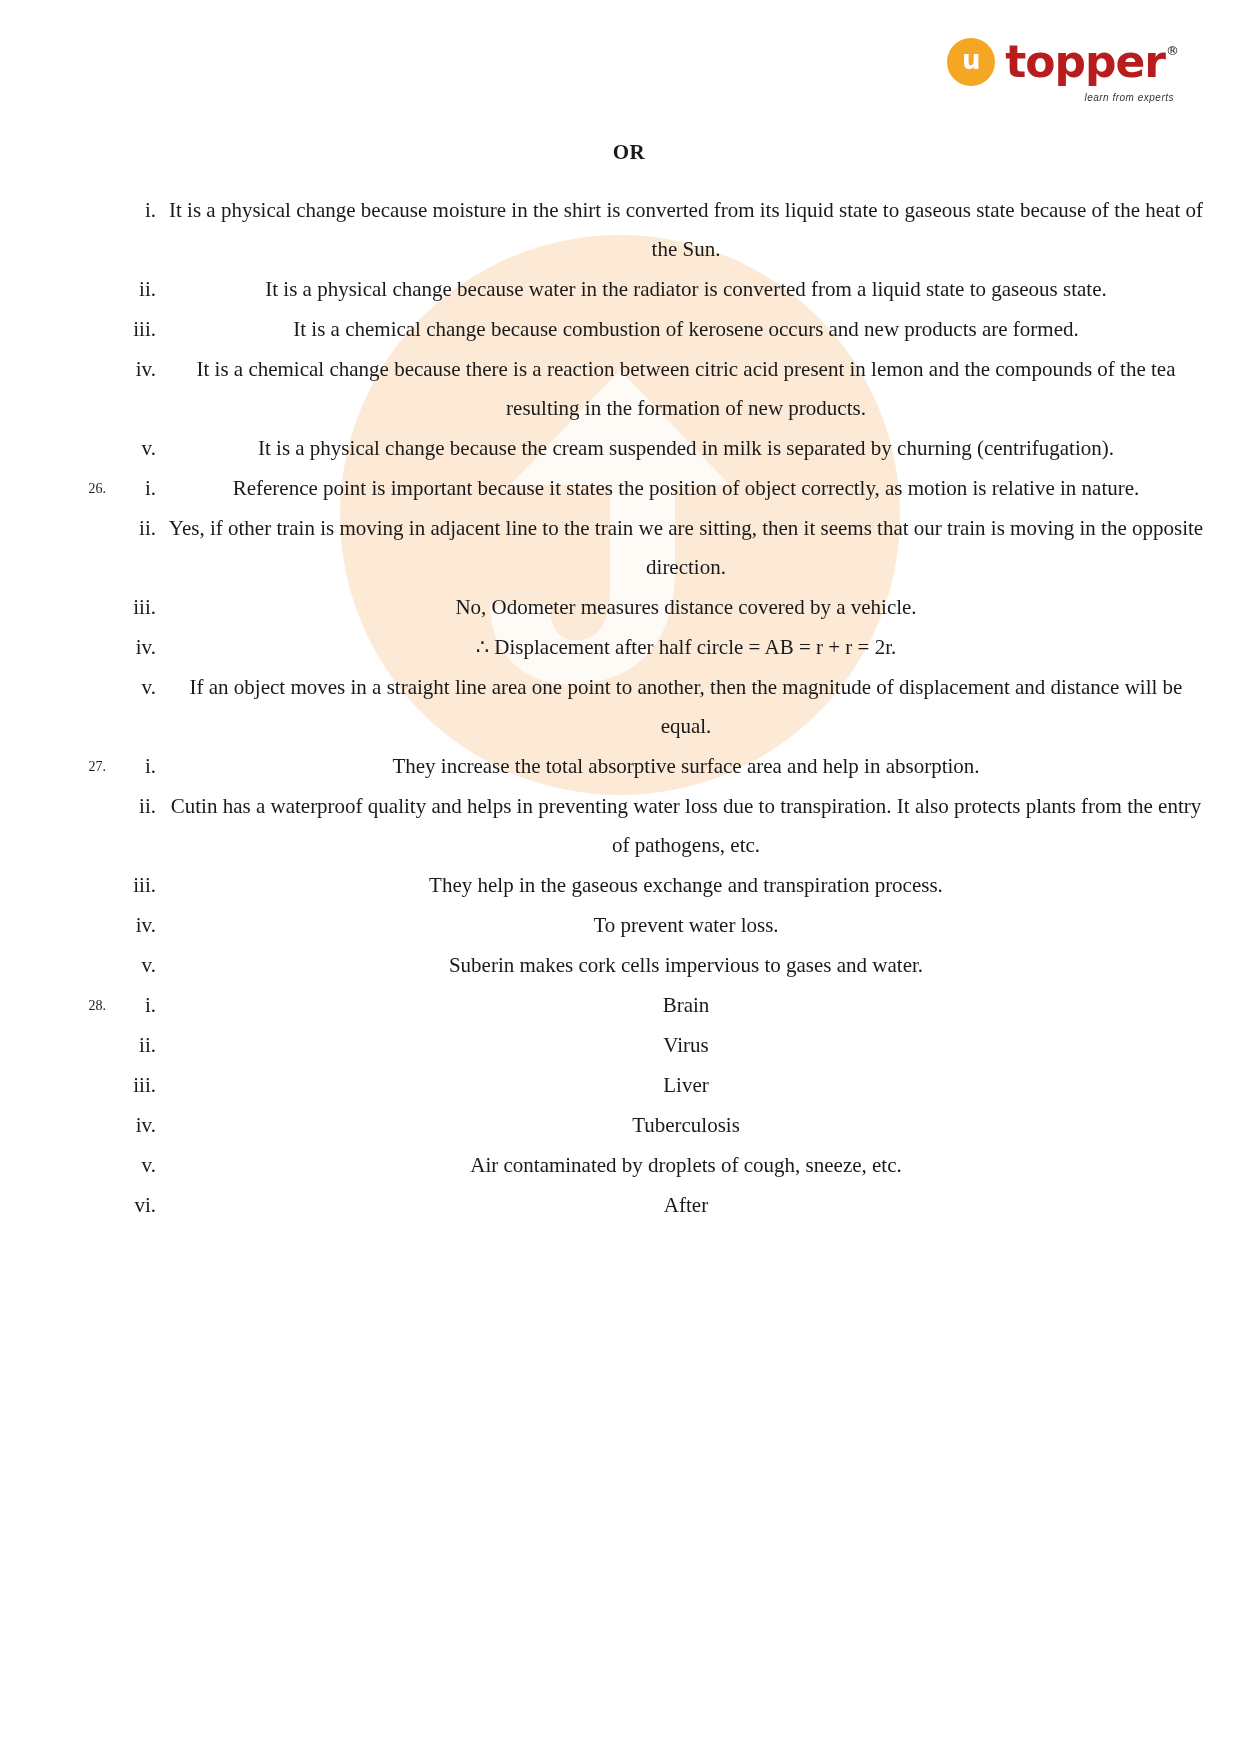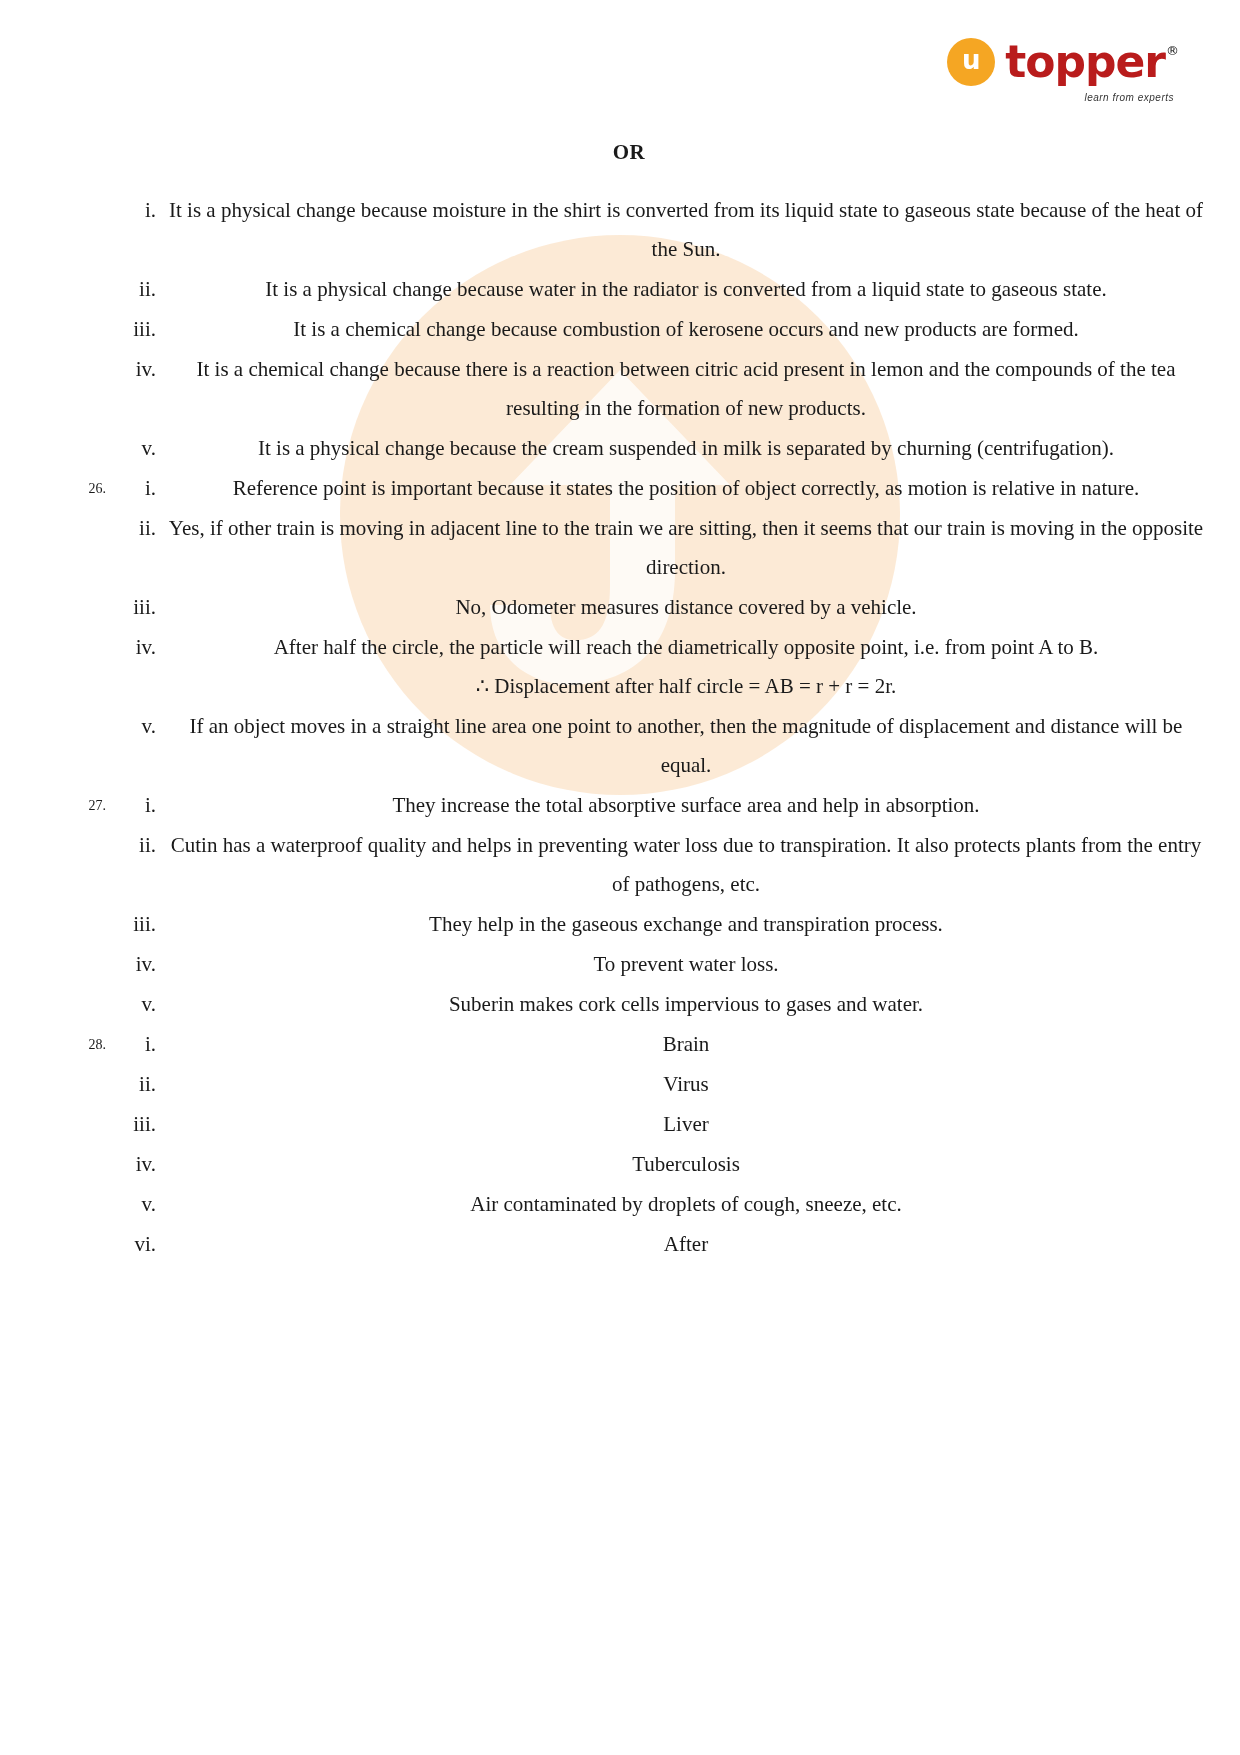--- a/index.html
+++ b/index.html
@@ -218,21 +218,20 @@
           <div class="marker">ii.</div>
           <div class="itext">Yes, if other train is moving in adjacent line to the train we are sitting, then it seems that our train is moving in the opposite direction.</div>
         </div>
         <div class="item">
           <div class="marker">iii.</div>
           <div class="itext">No, Odometer measures distance covered by a vehicle.</div>
         </div>
         <div class="item">
           <div class="marker">iv.</div>
           <div class="itext">
-            <span class="sub-line">After half the circle, the particle will reach the diametrically opposite point, i.e. from point A to B.</span>
             <span class="sub-line">∴ Displacement after half circle = AB = r + r = 2r.</span>
           </div>
         </div>
         <div class="item">
           <div class="marker">v.</div>
           <div class="itext">If an object moves in a straight line area one point to another, then the magnitude of displacement and distance will be equal.</div>
         </div>
       </div>
     </div>
 

